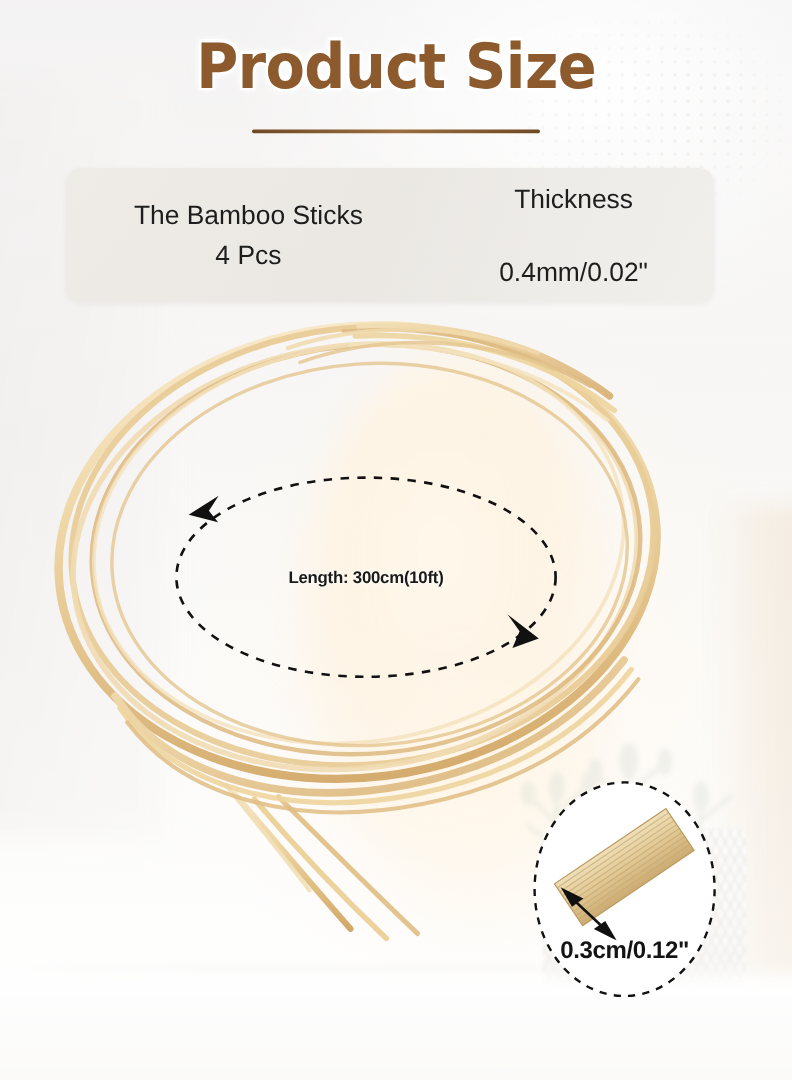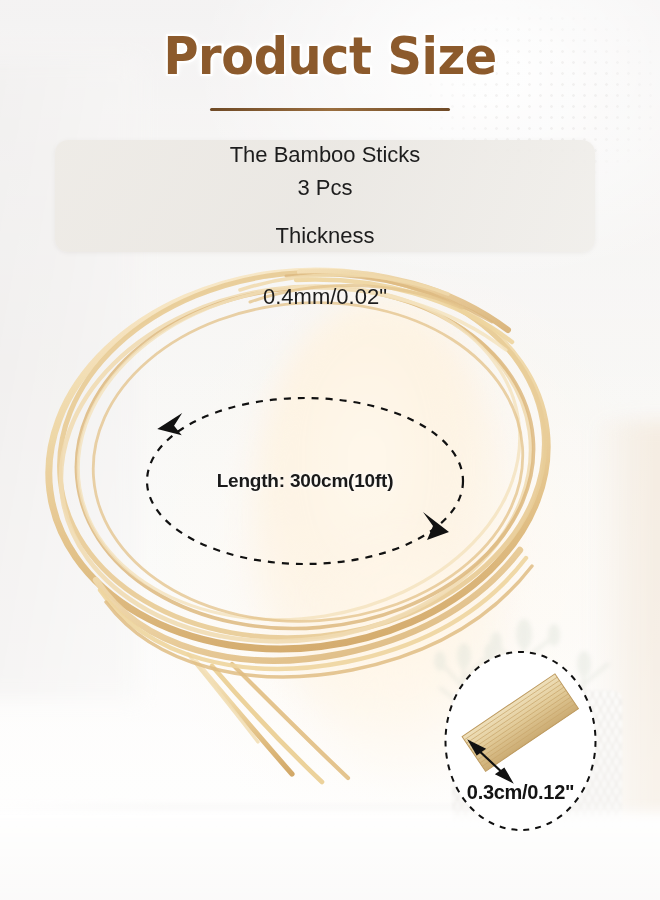--- a/index.html
+++ b/index.html
@@ -154,21 +154,20 @@
   
   .spec-box {
     position: absolute;
     left: 55px; top: 140px;
     width: 540px; height: 112px;
     border-radius: 13px;
     background: linear-gradient(120deg, rgba(238,235,230,.92) 0%, rgba(233,230,225,.88) 48%, rgba(240,238,234,.86) 100%);
     box-shadow: 0 1px 4px rgba(140,130,120,.10);
     display: flex;
     align-items: stretch;
-    flex-direction: column;
   }
   .spec-col {
     flex: 1 1 0;
     display: flex;
     flex-direction: column;
     align-items: center;
     justify-content: center;
     gap: 4px;
   }
   .spec-col.left  { flex-grow: 1.13; }
@@ -200,21 +199,21 @@
     left: 140px; top: 392px;
     width: 330px; height: 178px;
   }
   .len-label {
     position: absolute;
     left: 140px; top: 392px;
     width: 330px; height: 178px;
     display: flex;
     align-items: center;
     justify-content: center;
-    font-size: 19px;
+    font-size: 14px;
     font-weight: 700;
     color: #1a1a1a;
     letter-spacing: -.2px;
     text-shadow: 0 0 4px rgba(255,255,255,.9), 0 0 7px rgba(255,255,255,.75);
     pointer-events: none;
   }
 
   
   .inset {
     position: absolute;
@@ -335,21 +334,21 @@
   </svg>
 
   <div class="title-wrap">
     <span class="title">Product Size</span>
   </div>
   <div class="title-rule"></div>
 
   <div class="spec-box">
     <div class="spec-col left">
       <div class="spec-line">The Bamboo Sticks</div>
-      <div class="spec-line">3 Pcs</div>
+      <div class="spec-line">4 Pcs</div>
     </div>
     <div class="spec-divider"></div>
     <div class="spec-col right">
       <div class="spec-line">Thickness</div>
       <div class="spec-line">0.4mm/0.02"</div>
     </div>
   </div>
 
   <svg class="len-ellipse" viewBox="0 0 330 178">
     <ellipse cx="165" cy="89" rx="158" ry="83" fill="none" stroke="#111111" stroke-width="2.2" stroke-dasharray="7 7" stroke-linecap="butt"></ellipse>

